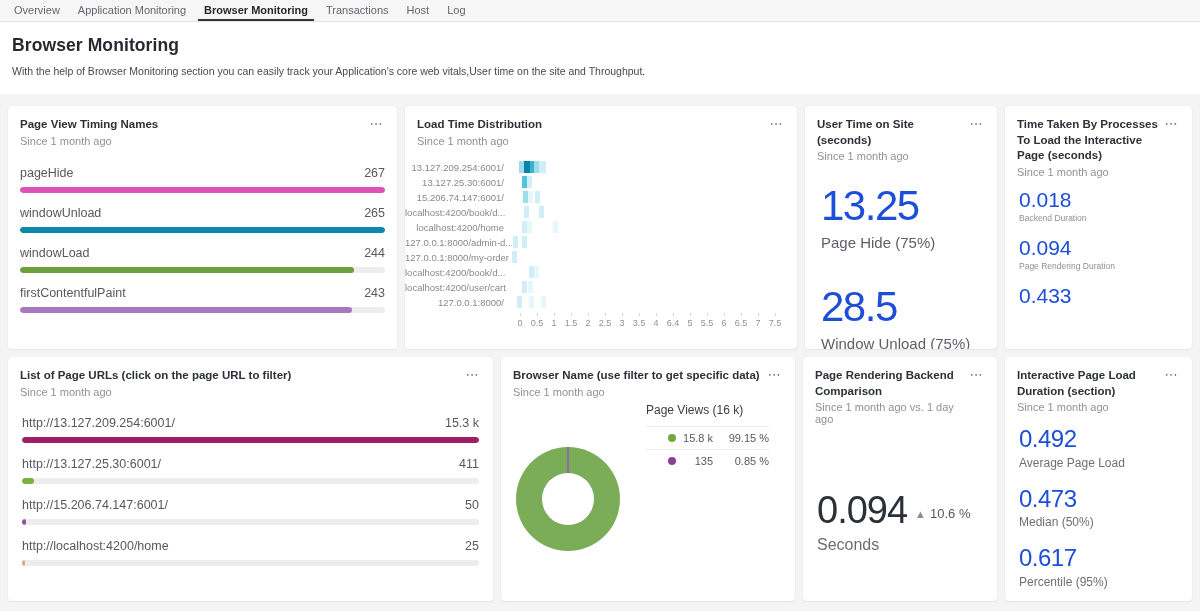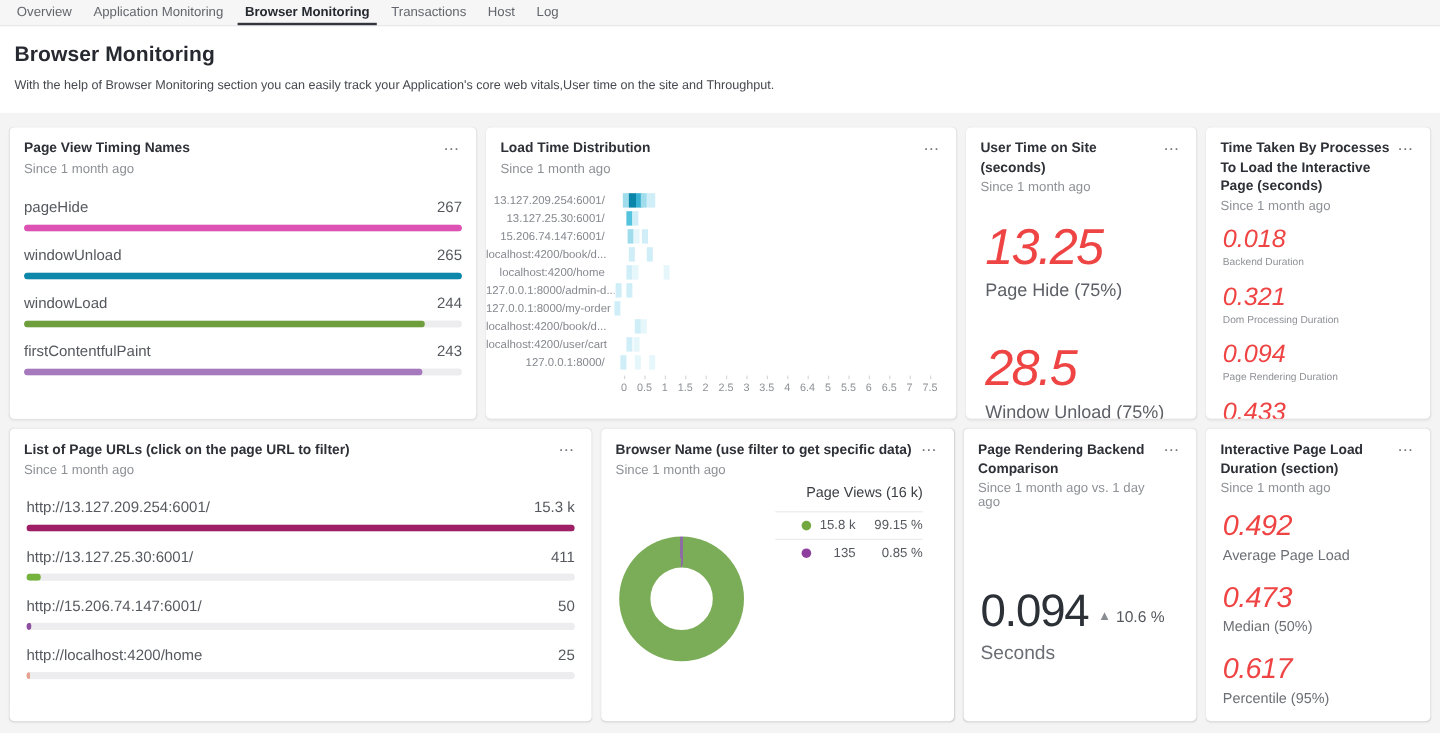--- a/index.html
+++ b/index.html
@@ -53,21 +53,21 @@
     font-size:9.5px; color:#85888e; white-space:nowrap; overflow:hidden; }
   .hm-plot { position:relative; flex:1; height:13px; }
   .hm-cell { position:absolute; top:.5px; bottom:.5px; }
   .hm-axis { position:relative; margin-left:115px; height:18px; margin-top:3px; }
   .hm-tickmark { position:absolute; top:0; width:1px; height:3px; background:#d6d8db; }
   .hm-ticklabel { position:absolute; top:5px; transform:translateX(-50%);
     font-size:9px; color:#8e9196; }
 
   
   .stats { padding:0 14px; }
-  .stat-value { color:#ef4444;font-style:italic; }
+  .stat-value { color:#1d4ed8; }
   .stat-label { color:#6c6f75; }
   .stats-lg { margin-top:22px; padding:0 16px; }
   .stats-lg .stat-value { font-size:42px; letter-spacing:-1.5px; line-height:1.05; }
   .stats-lg .stat-label { font-size:15px; color:#5d6066; margin-top:6px; }
   .stats-lg .stat + .stat { margin-top:34px; }
   .stats-sm { margin-top:10px; }
   .stats-sm .stat-value { font-size:21px; line-height:1.15; }
   .stats-sm .stat-label { font-size:8.5px; color:#8d9095; margin-top:1px; }
   .stats-sm .stat + .stat { margin-top:13px; }
   .stats-md { margin-top:12px; }
@@ -82,21 +82,21 @@
   .cmp-delta-icon { font-size:11px; color:#8a8d93; margin:6px 4px 0 8px; }
   .cmp-delta { font-size:13px; color:#55585e; margin-top:6px; }
   .cmp-unit { font-size:16px; color:#6b6e74; margin-top:5px; }
 
   
   .donut-wrap { position:absolute; left:15px; top:90px; width:104px; height:104px; }
   .donut { width:104px; height:104px; border-radius:50%; }
   .donut-hole { position:absolute; left:26px; top:26px; width:52px; height:52px;
     border-radius:50%; background:#fff; }
   .legend { position:absolute; left:145px; right:26px; top:40px; }
-  .legend-title { font-size:12px; color:#3a3d42; padding:6px 0 9px;text-align:right; }
+  .legend-title { font-size:12px; color:#3a3d42; padding:6px 0 9px; }
   .legend-row { display:flex; align-items:center; height:23px; border-top:1px solid #eaebed;
     font-size:11px; color:#55585e; padding-left:22px; cursor:pointer; }
   .legend-dot { width:8px; height:8px; border-radius:50%; flex:0 0 8px; }
   .legend-val { flex:1; text-align:right; }
   .legend-pct { width:56px; text-align:right; }
 </style>
 </head>
 <body>
 
 <div class="nav" id="nav">
@@ -312,24 +312,20 @@
         <div class="psub">Since 1 month ago</div>
       </div>
       <span class="menu">⋯</span>
     </div>
     <div class="stats stats-sm" id="tt-stats">
         <div class="stat">
           <div class="stat-value">0.018</div>
           <div class="stat-label">Backend Duration</div>
         </div>
         <div class="stat">
-          <div class="stat-value">0.321</div>
-          <div class="stat-label">Dom Processing Duration</div>
-        </div>
-        <div class="stat">
           <div class="stat-value">0.094</div>
           <div class="stat-label">Page Rendering Duration</div>
         </div>
         <div class="stat">
           <div class="stat-value">0.433</div>
         </div>
       </div>
   </div>
 
 </div>

